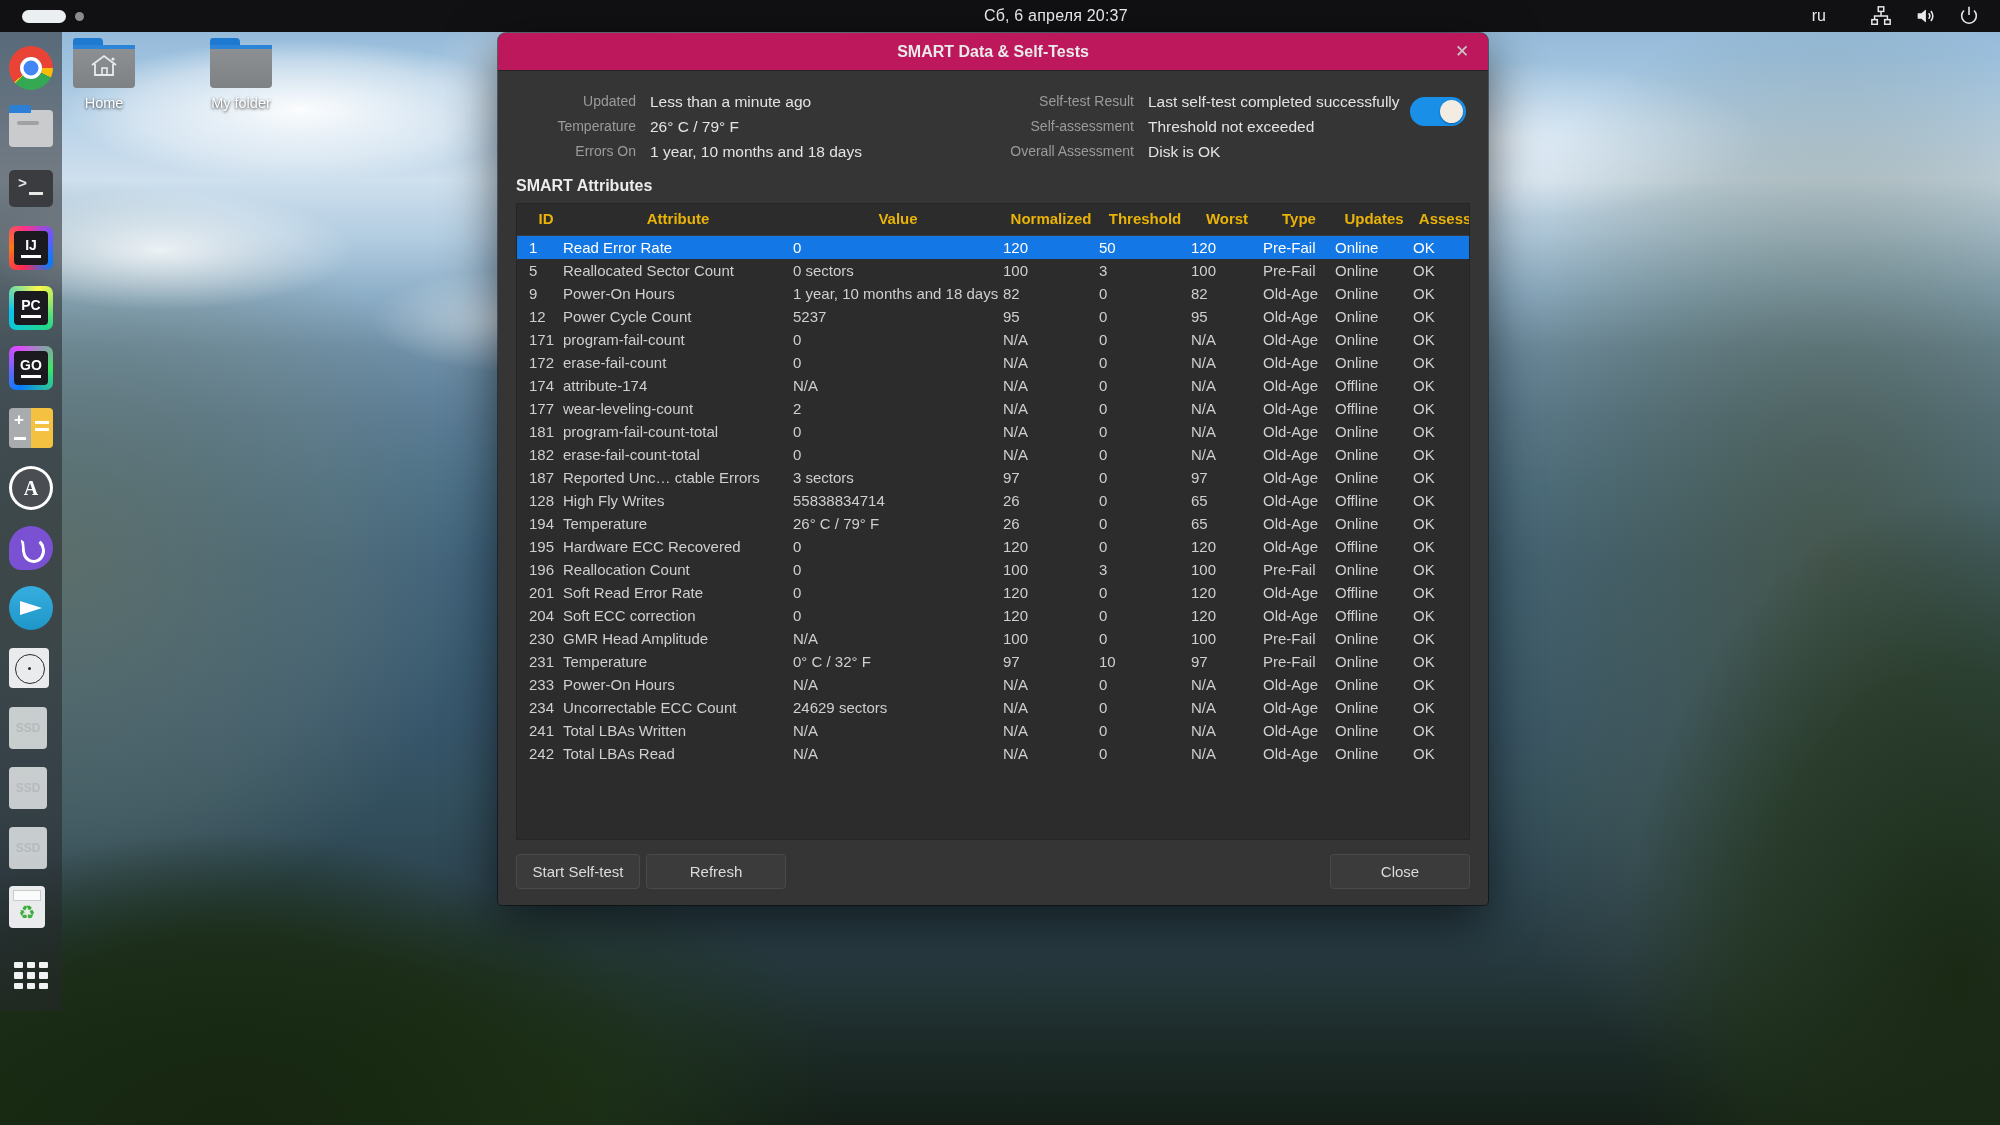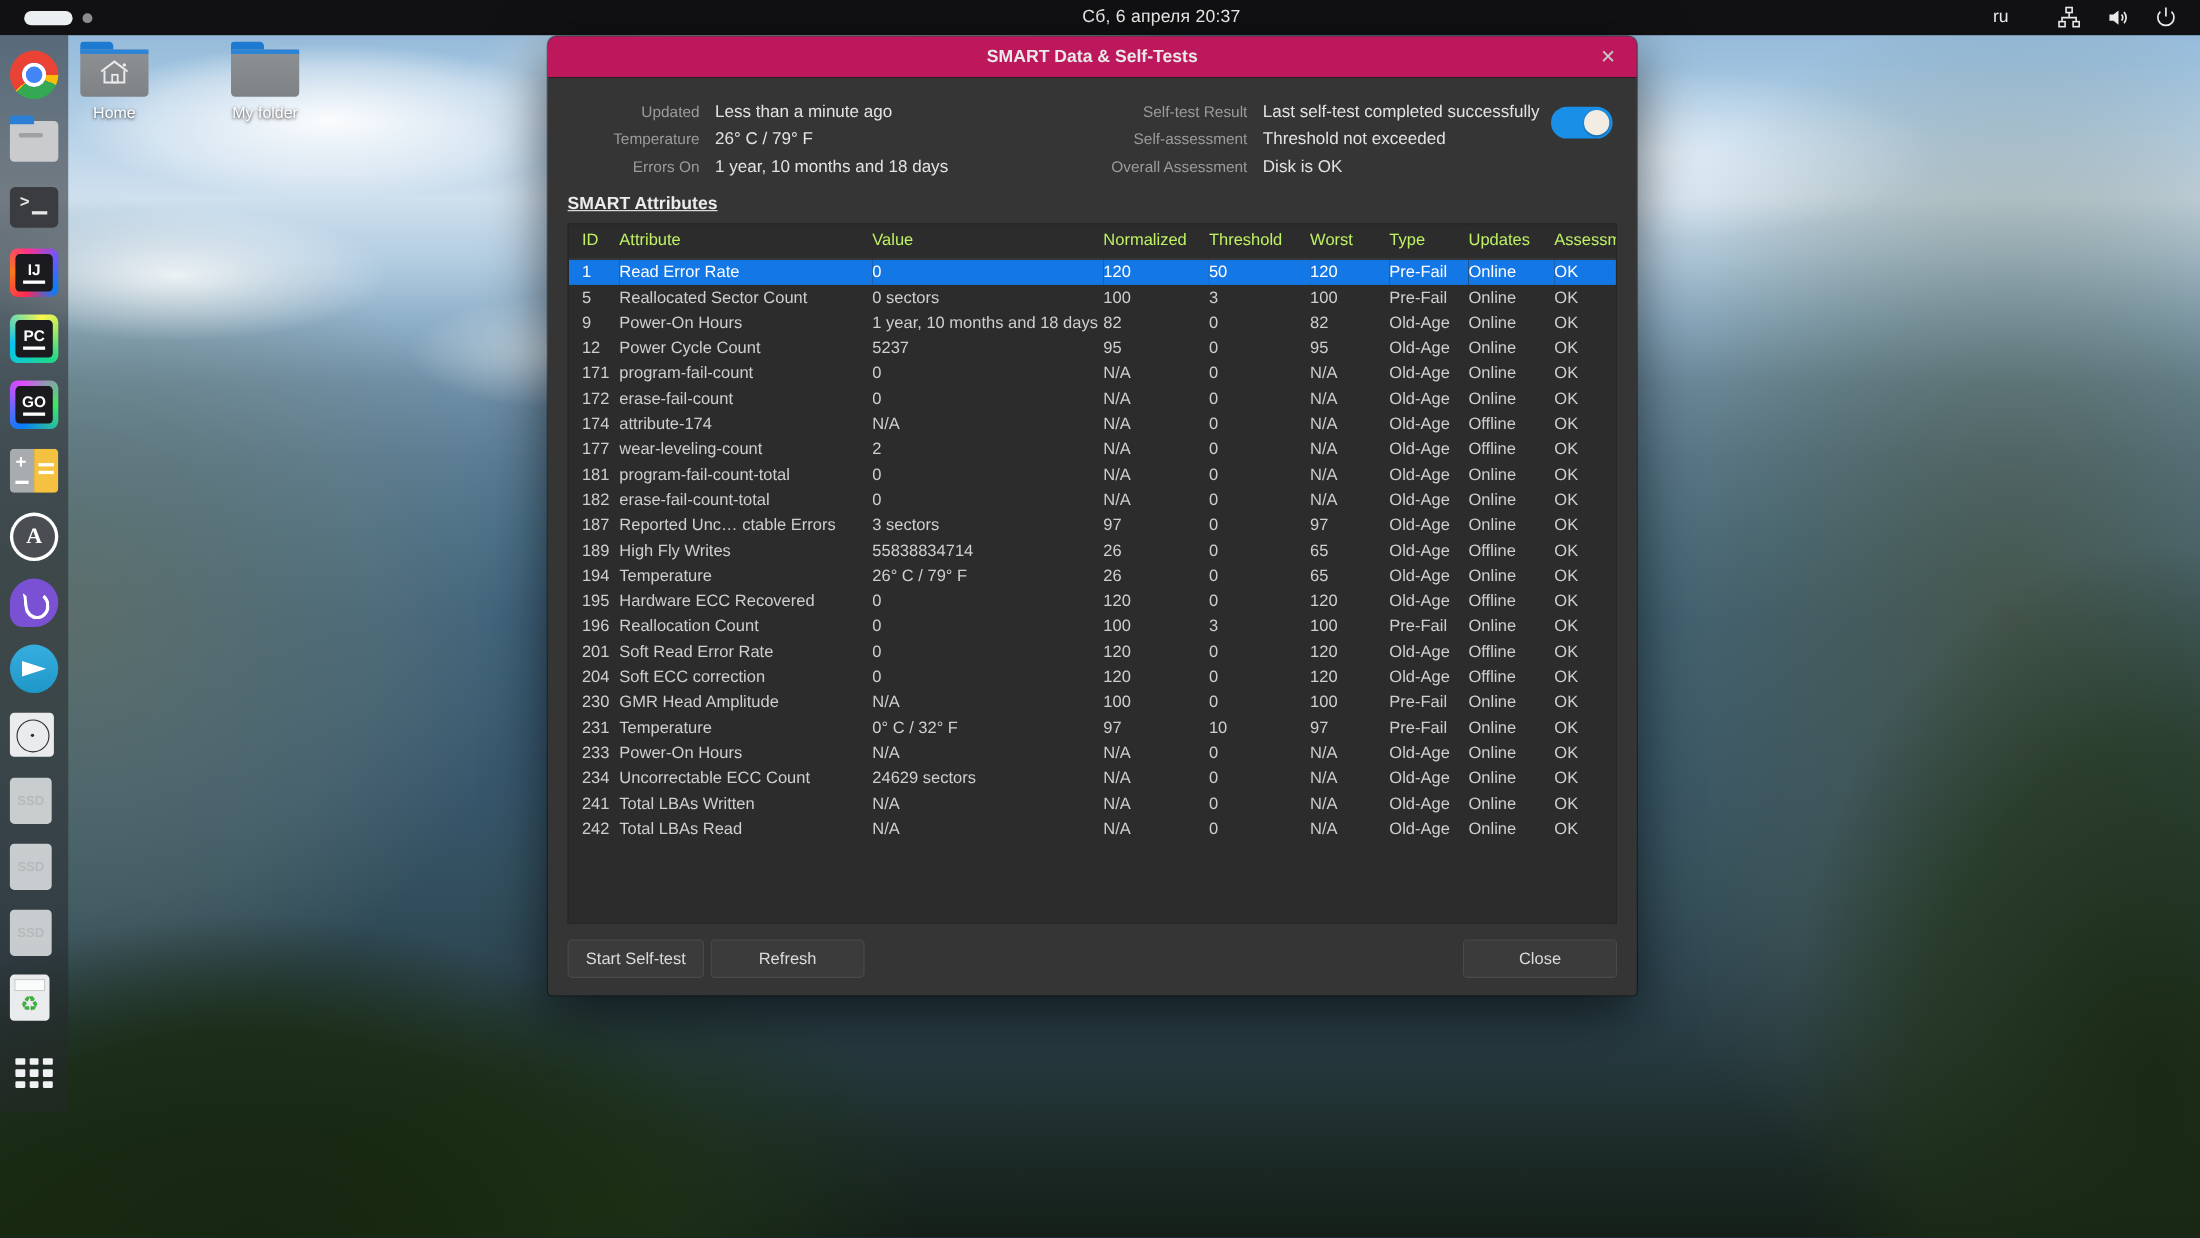--- a/index.html
+++ b/index.html
@@ -183,26 +183,26 @@
   .sum-col.left { margin-left: 18px; width: 430px; grid-template-columns: 120px auto; }
   .sum-col.right { margin-left: 12px; grid-template-columns: 176px auto; }
   .sum-key { color: #9b9b9b; font-size: 14px; text-align: right; }
   .sum-val { color: #e3e3e3; font-size: 15.5px; }
 
   #smart-toggle { position: absolute; right: 22px; top: 26px; width: 56px; height: 29px;
     border-radius: 15px; background: #1a8fe8; cursor: pointer; }
   #smart-toggle i { position: absolute; right: 3px; top: 3px; width: 23px; height: 23px;
     border-radius: 50%; background: #f3ece2; box-shadow: 0 1px 2px rgba(0,0,0,.35); }
 
-  #section-title { padding: 12px 0 8px 18px; font-size: 16px; font-weight: bold; color: #ececec; text-decoration: underline; }
+  #section-title { padding: 12px 0 8px 18px; font-size: 16px; font-weight: bold; color: #ececec; }
 
   #table-wrap { margin: 0 18px; flex: 1 1 auto; background: #2c2c2c;
     border: 1px solid #262626; overflow: hidden; }
   table { width: 100%; border-collapse: collapse; font-size: 15px; table-layout: fixed; }
-  thead th { background: #2c2c2c; color: #bef264; font-weight: normal; text-align: left;
+  thead th { background: #2c2c2c; color: #eab308; font-weight: bold; text-align: center;
     padding: 6px 0 8px 0; border-bottom: 1px solid #3a3a3a; font-size: 15px; }
   tbody td { padding: 3px 0; color: #cfcfcf; white-space: nowrap; overflow: hidden; text-overflow: ellipsis; }
   tbody tr.selected { background: #1477e6; }
   tbody tr.selected td { color: #ffffff; }
   .c-id    { width: 46px;  padding-left: 12px !important; }
   .c-attr  { width: 230px; }
   .c-val   { width: 210px; }
   .c-norm  { width: 96px; }
   .c-thr   { width: 92px; }
   .c-worst { width: 72px; }
@@ -528,21 +528,21 @@
             <td class="c-attr">Reported Unc… ctable Errors</td>
             <td class="c-val">3 sectors</td>
             <td class="c-norm">97</td>
             <td class="c-thr">0</td>
             <td class="c-worst">97</td>
             <td class="c-type">Old-Age</td>
             <td class="c-upd">Online</td>
             <td class="c-asmt">OK</td>
           </tr>
           <tr>
-            <td class="c-id">189</td>
+            <td class="c-id">128</td>
             <td class="c-attr">High Fly Writes</td>
             <td class="c-val">55838834714</td>
             <td class="c-norm">26</td>
             <td class="c-thr">0</td>
             <td class="c-worst">65</td>
             <td class="c-type">Old-Age</td>
             <td class="c-upd">Offline</td>
             <td class="c-asmt">OK</td>
           </tr>
           <tr>

